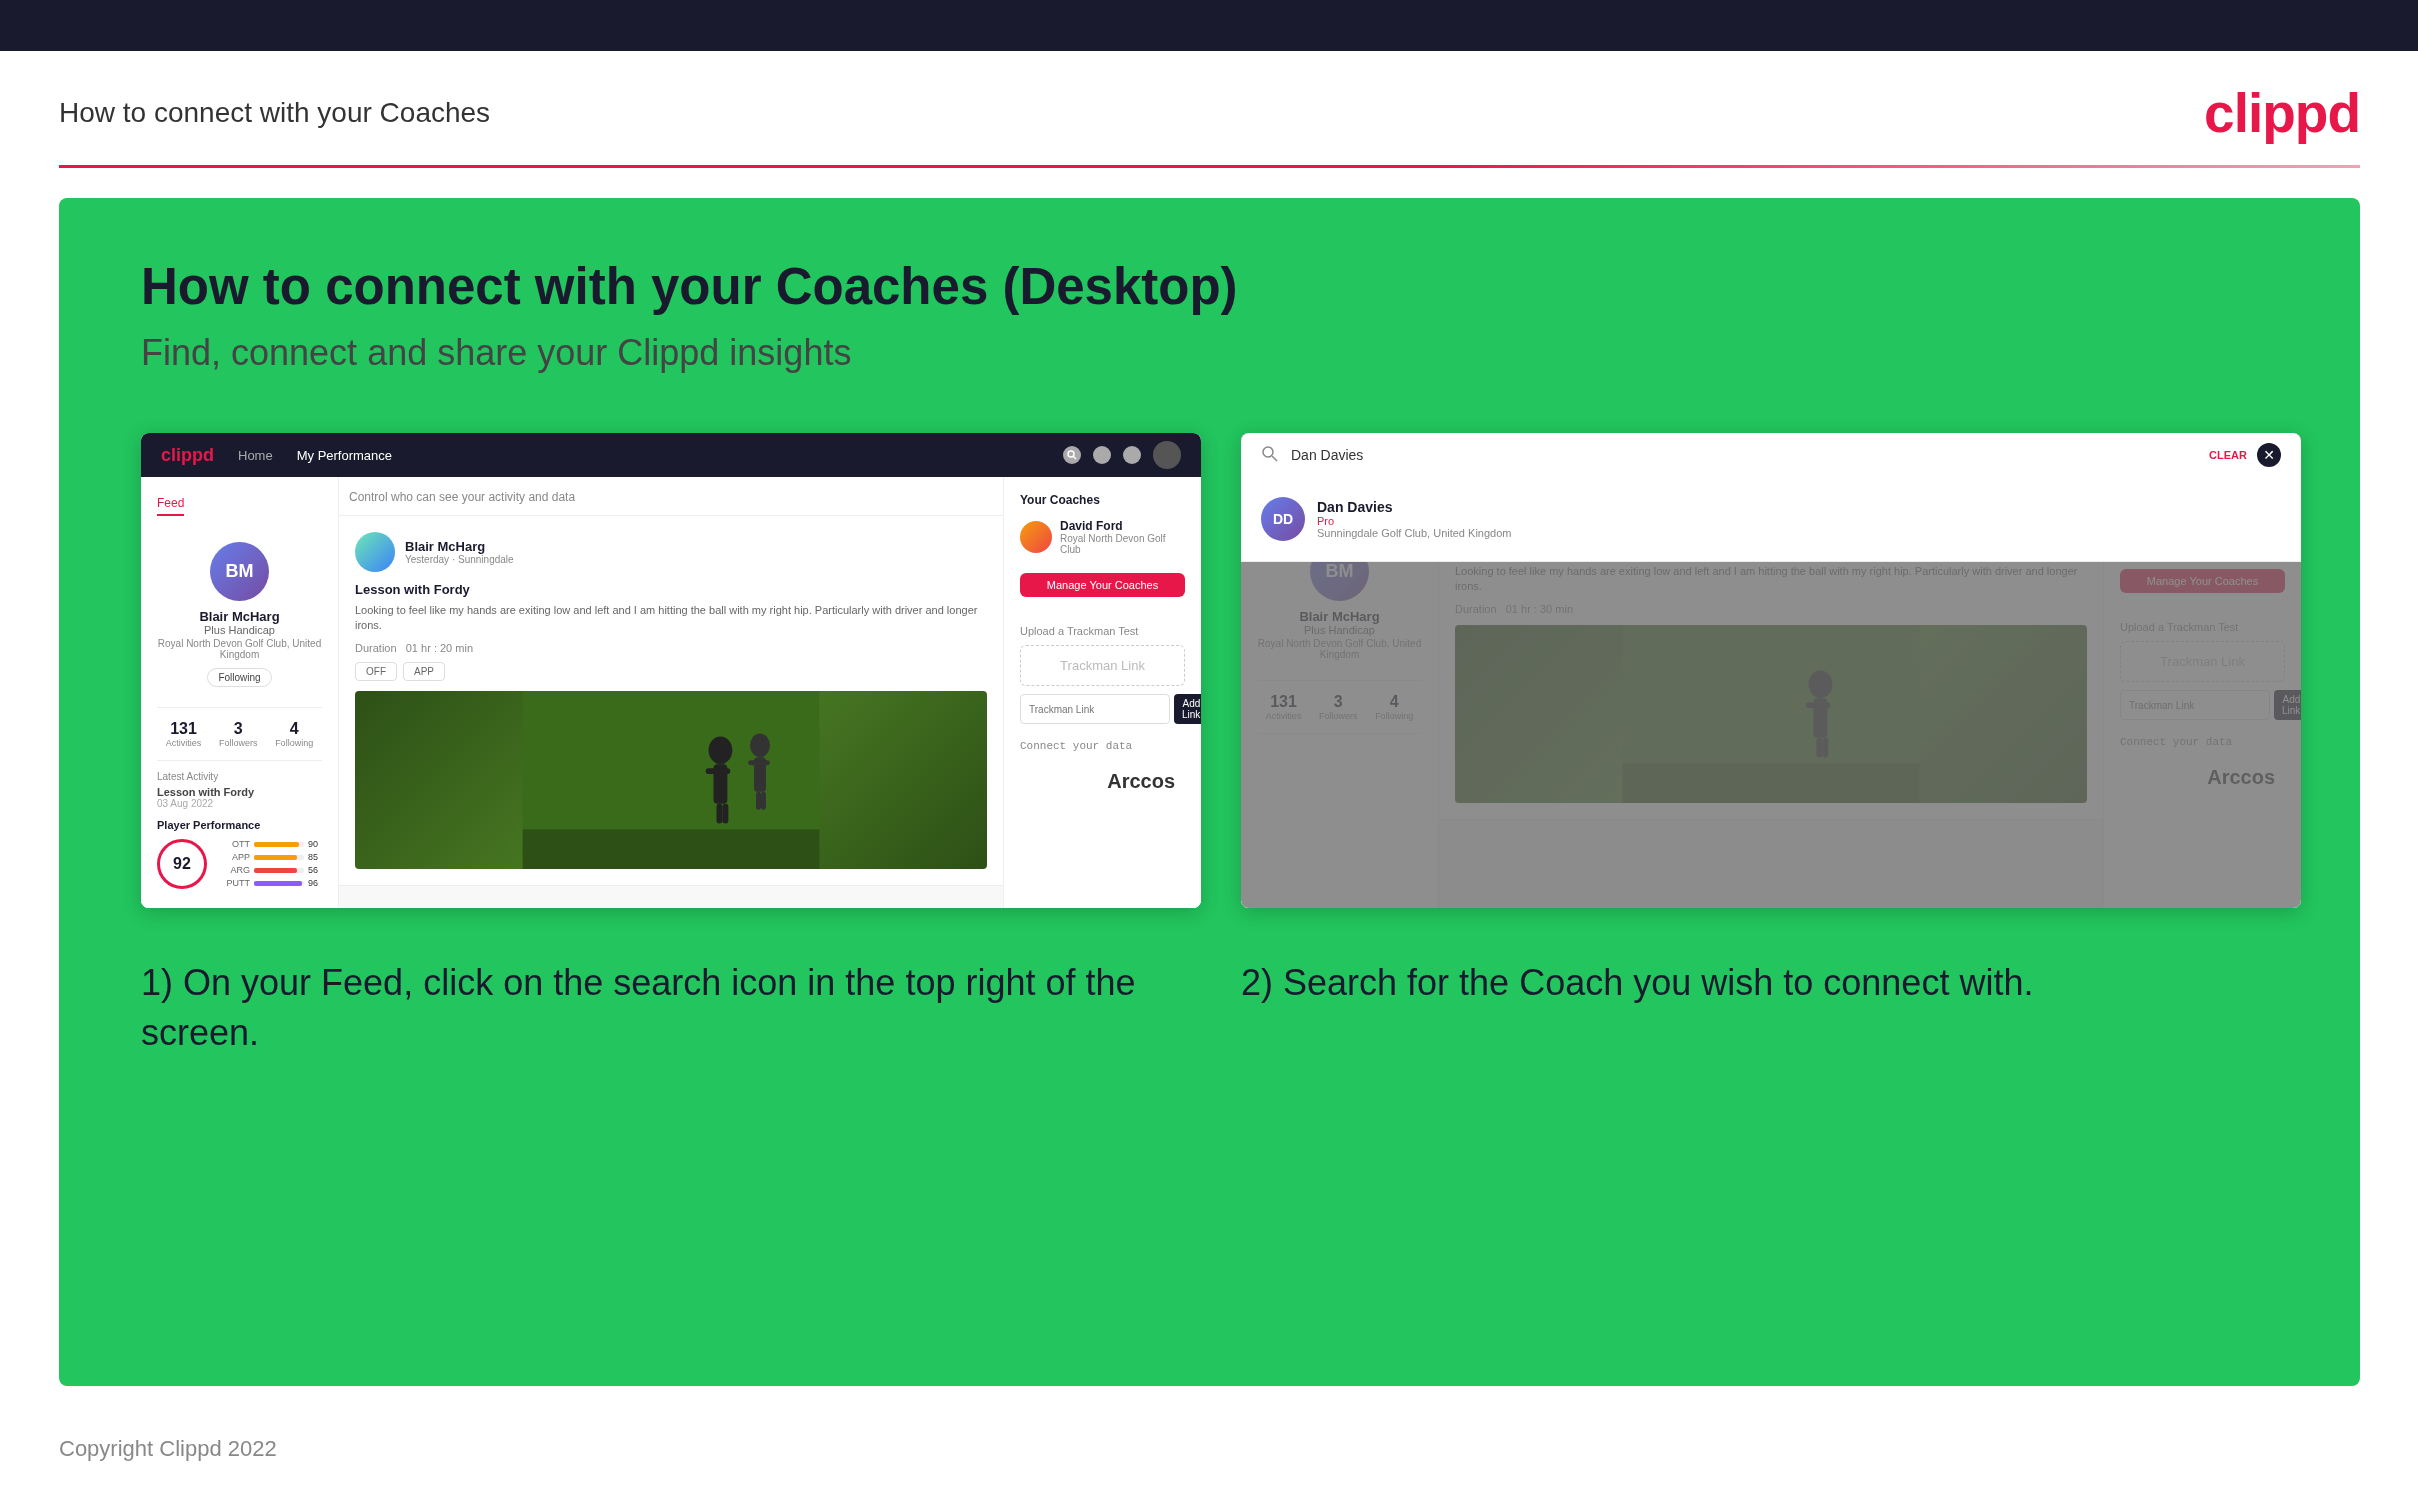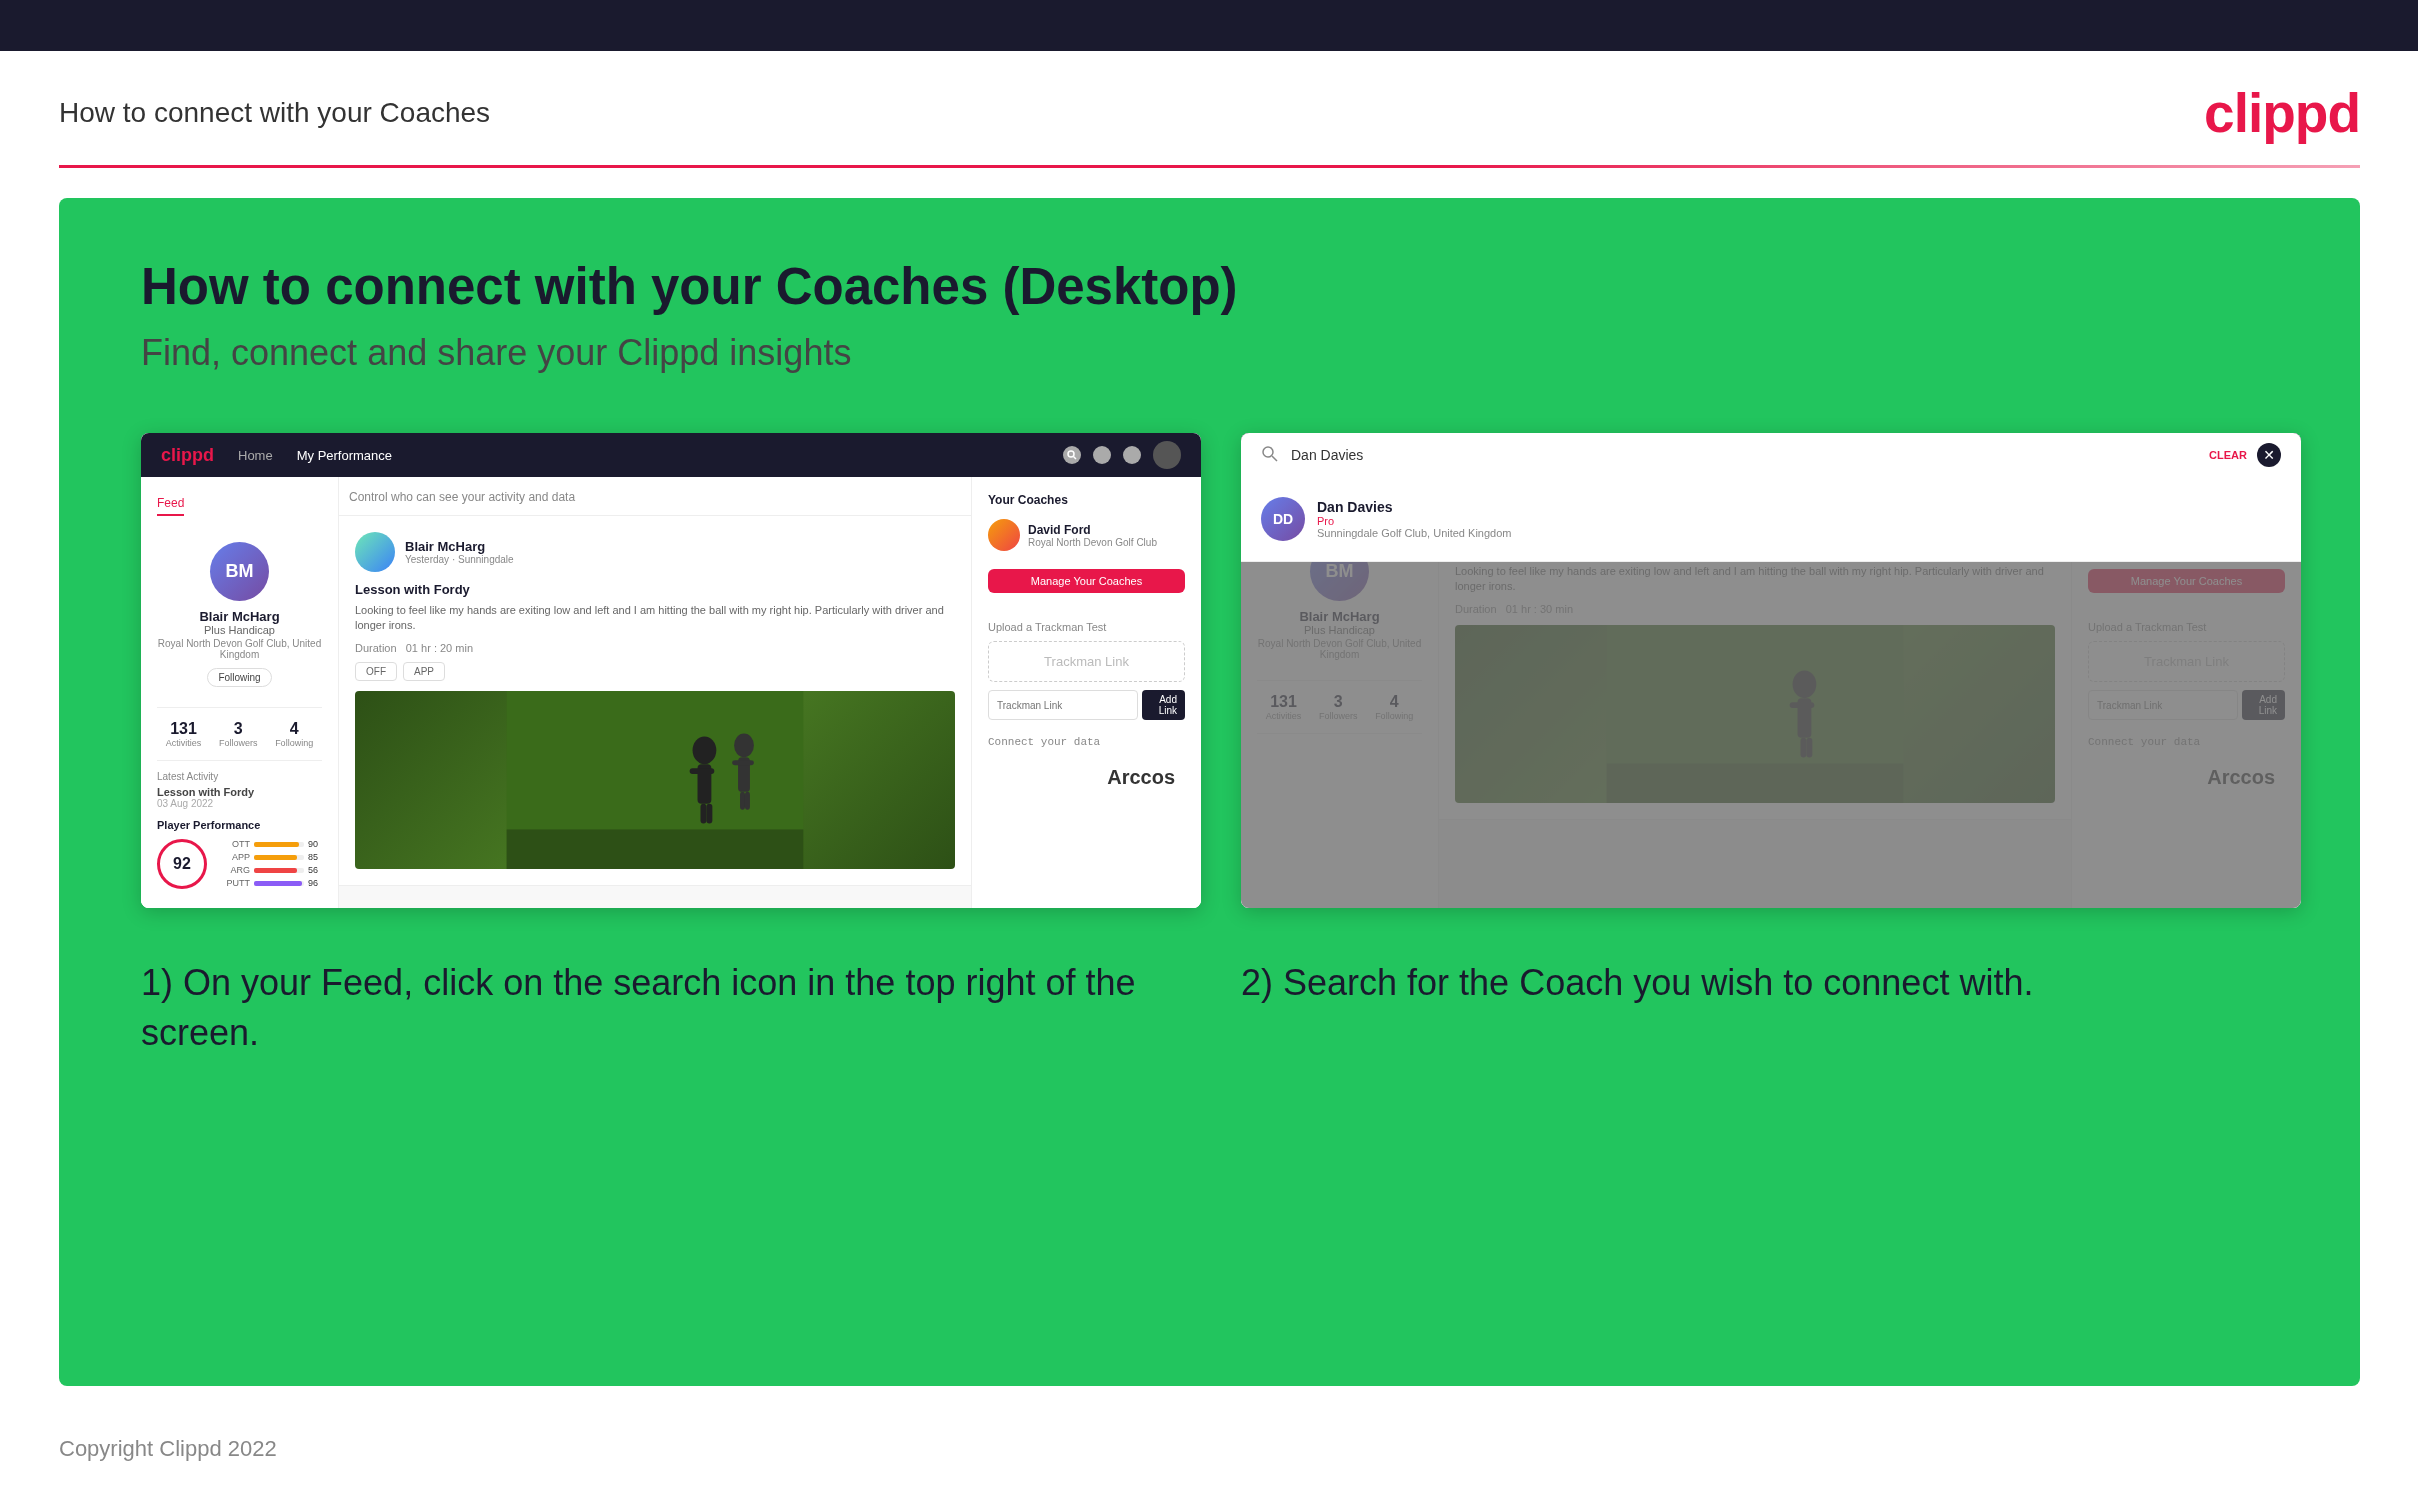--- a/index.html
+++ b/index.html
@@ -363,21 +363,21 @@
     .feed-image {
       height: 178px;
       background: linear-gradient(135deg, #2d5016 0%, #4a7c23 50%, #2d5016 100%);
       border-radius: 4px;
       overflow: hidden;
       position: relative;
       margin-top: 10px;
     }
 
     .coaches-panel {
-      width: 230px;
+      width: 198px;
       background: #fff;
       border-left: 1px solid #eee;
       padding: 16px;
     }
 
     .coaches-title {
       font-size: 12px;
       font-weight: 700;
       color: #1a1a2e;
       margin-bottom: 12px;

